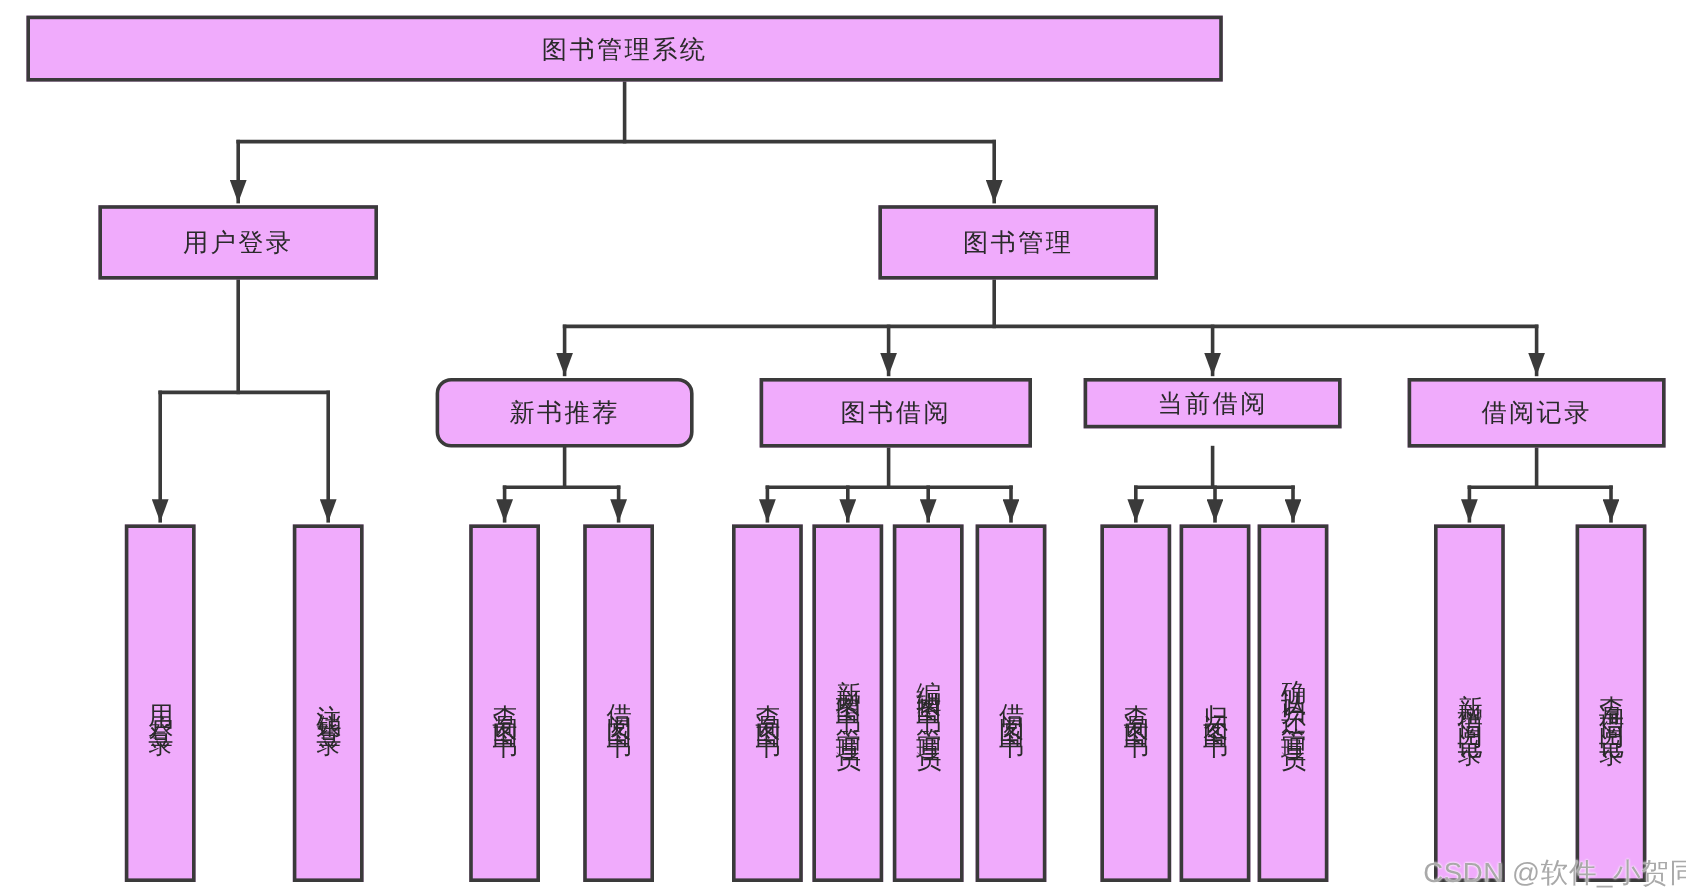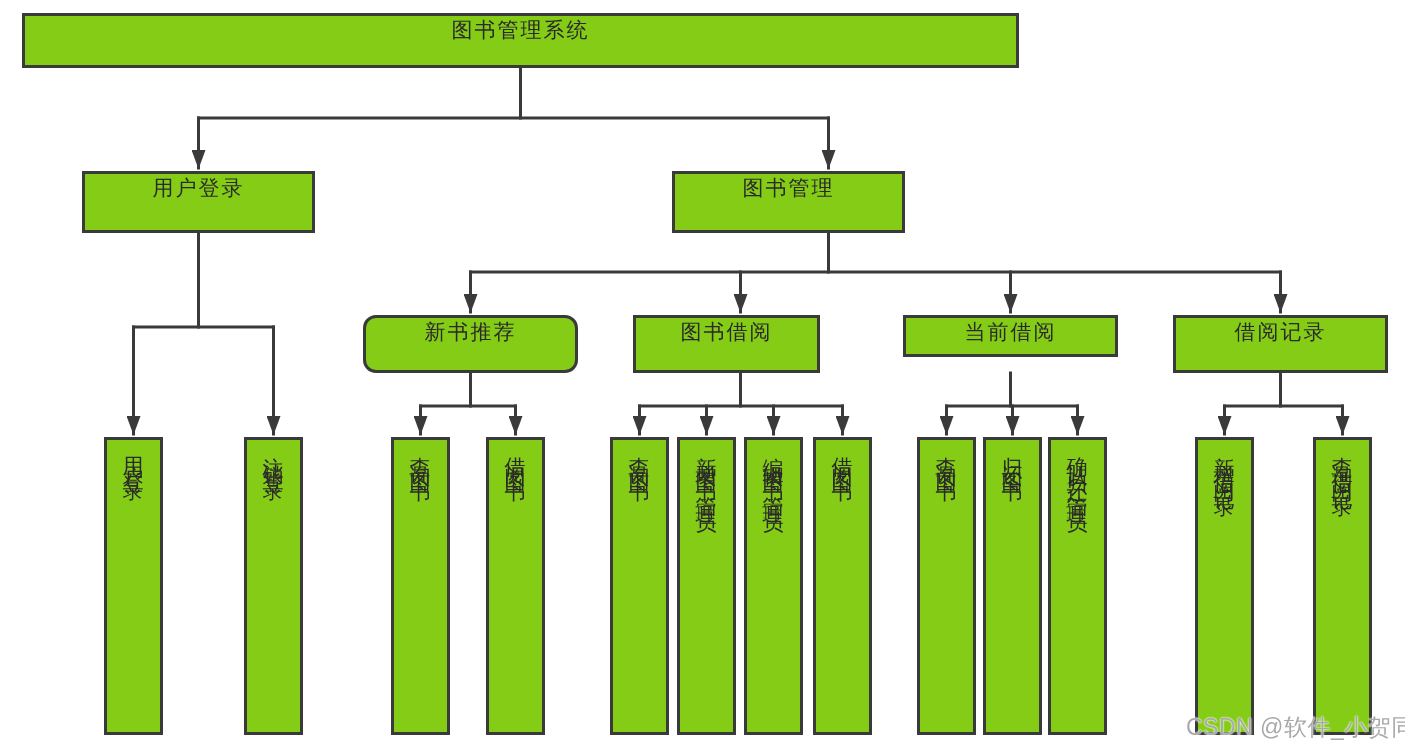--- a/index.html
+++ b/index.html
@@ -3,22 +3,22 @@
 <meta charset="utf-8">
 <style>
   html,body { margin:0; padding:0; background:#ffffff; }
   .canvas {
     position:relative; width:1405px; height:747px; background:#ffffff;
     font-family:"Liberation Sans","DejaVu Sans",sans-serif; overflow:hidden;
   }
   .connectors { position:absolute; left:0; top:0; width:1405px; height:747px; }
   .connectors line { stroke:#3a3a3a; stroke-width:3; stroke-linecap:square; }
   .node {
-    position:absolute; box-sizing:border-box; background:#84cc16;
-    border:3px solid #3a3a3a; display:flex; align-items:flex-start; justify-content:center;
+    position:absolute; box-sizing:border-box; background:#f0abfc;
+    border:3px solid #3a3a3a; display:flex; align-items:center; justify-content:center;
     color:#2a2a2a;
   }
   .hlabel { font-size:21px; letter-spacing:2px; white-space:nowrap; }
   .vtext {
     writing-mode:vertical-rl; text-orientation:mixed;
     font-size:21px; letter-spacing:8px; line-height:1; white-space:nowrap;
   }
   .watermark {
     position:absolute; left:1186px; top:712px; z-index:5;
     font-size:23px; letter-spacing:0.5px; color:#a9a9a9; white-space:nowrap;
@@ -78,28 +78,28 @@
     <line x1="1342.5" y1="406" x2="1342.5" y2="434" marker-end="url(#arrow)"></line>
   </svg>
 
   <div class="node" style="left:22px; top:13px; width:997px; height:55px;">
     <span class="hlabel">图书管理系统</span>
   </div>
 
   <div class="node" style="left:82px; top:171px; width:233px; height:62px;">
     <span class="hlabel">用户登录</span>
   </div>
-  <div class="node" style="left:672px; top:171px; width:233px; height:62px;">
+  <div class="node" style="left:732px; top:171px; width:233px; height:62px;">
     <span class="hlabel">图书管理</span>
   </div>
 
   <div class="node" style="left:363px; top:315px; width:215px; height:58px;border-radius:13px;">
     <span class="hlabel">新书推荐</span>
   </div>
-  <div class="node" style="left:633px; top:315px; width:187px; height:58px;">
+  <div class="node" style="left:633px; top:315px; width:227px; height:58px;">
     <span class="hlabel">图书借阅</span>
   </div>
   <div class="node" style="left:903px; top:315px; width:215px; height:42px;">
     <span class="hlabel">当前借阅</span>
   </div>
   <div class="node" style="left:1173px; top:315px; width:215px; height:58px;">
     <span class="hlabel">借阅记录</span>
   </div>
 
   <div class="node" style="left:104px; top:437px; width:59px; height:298px;">

